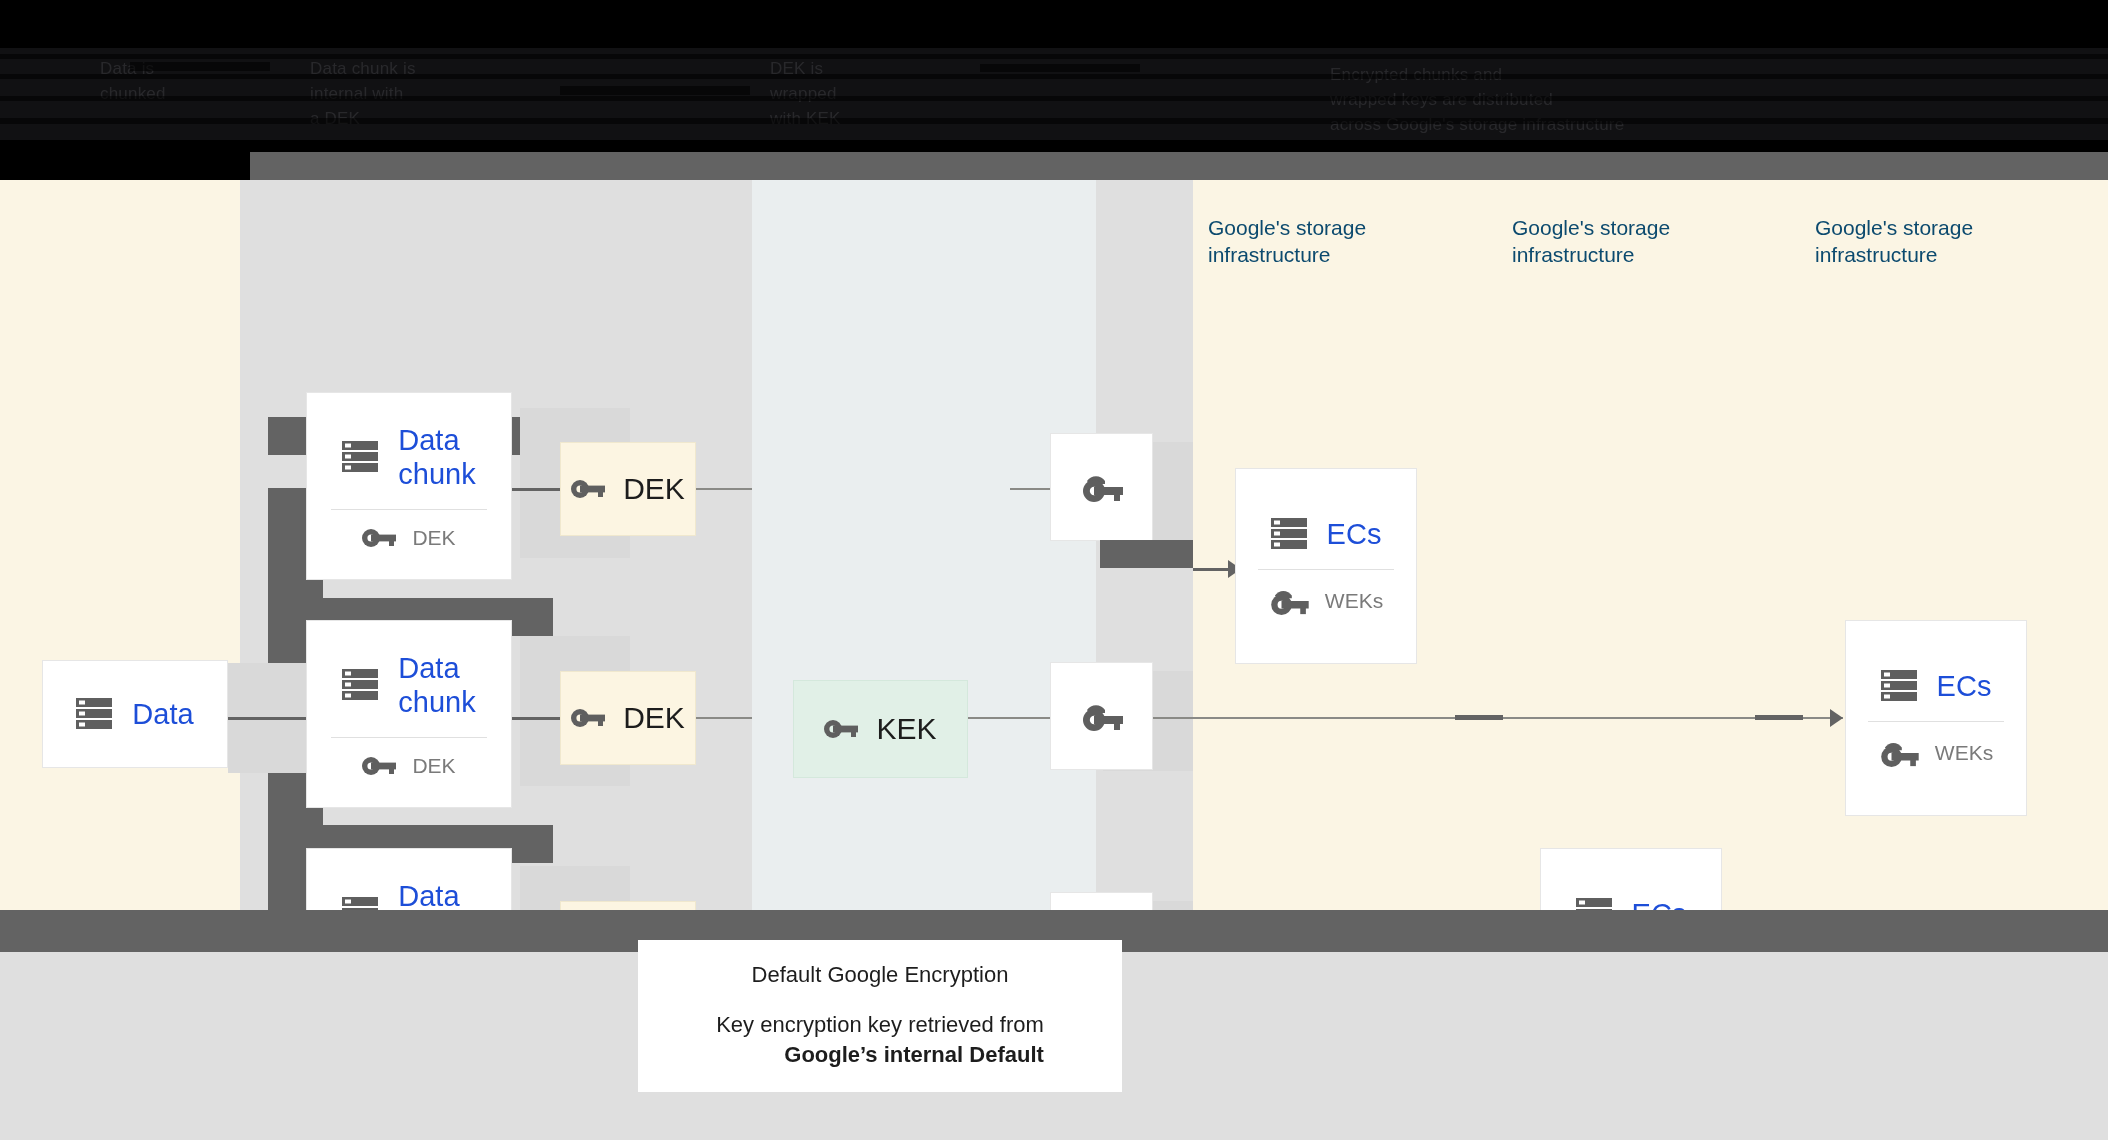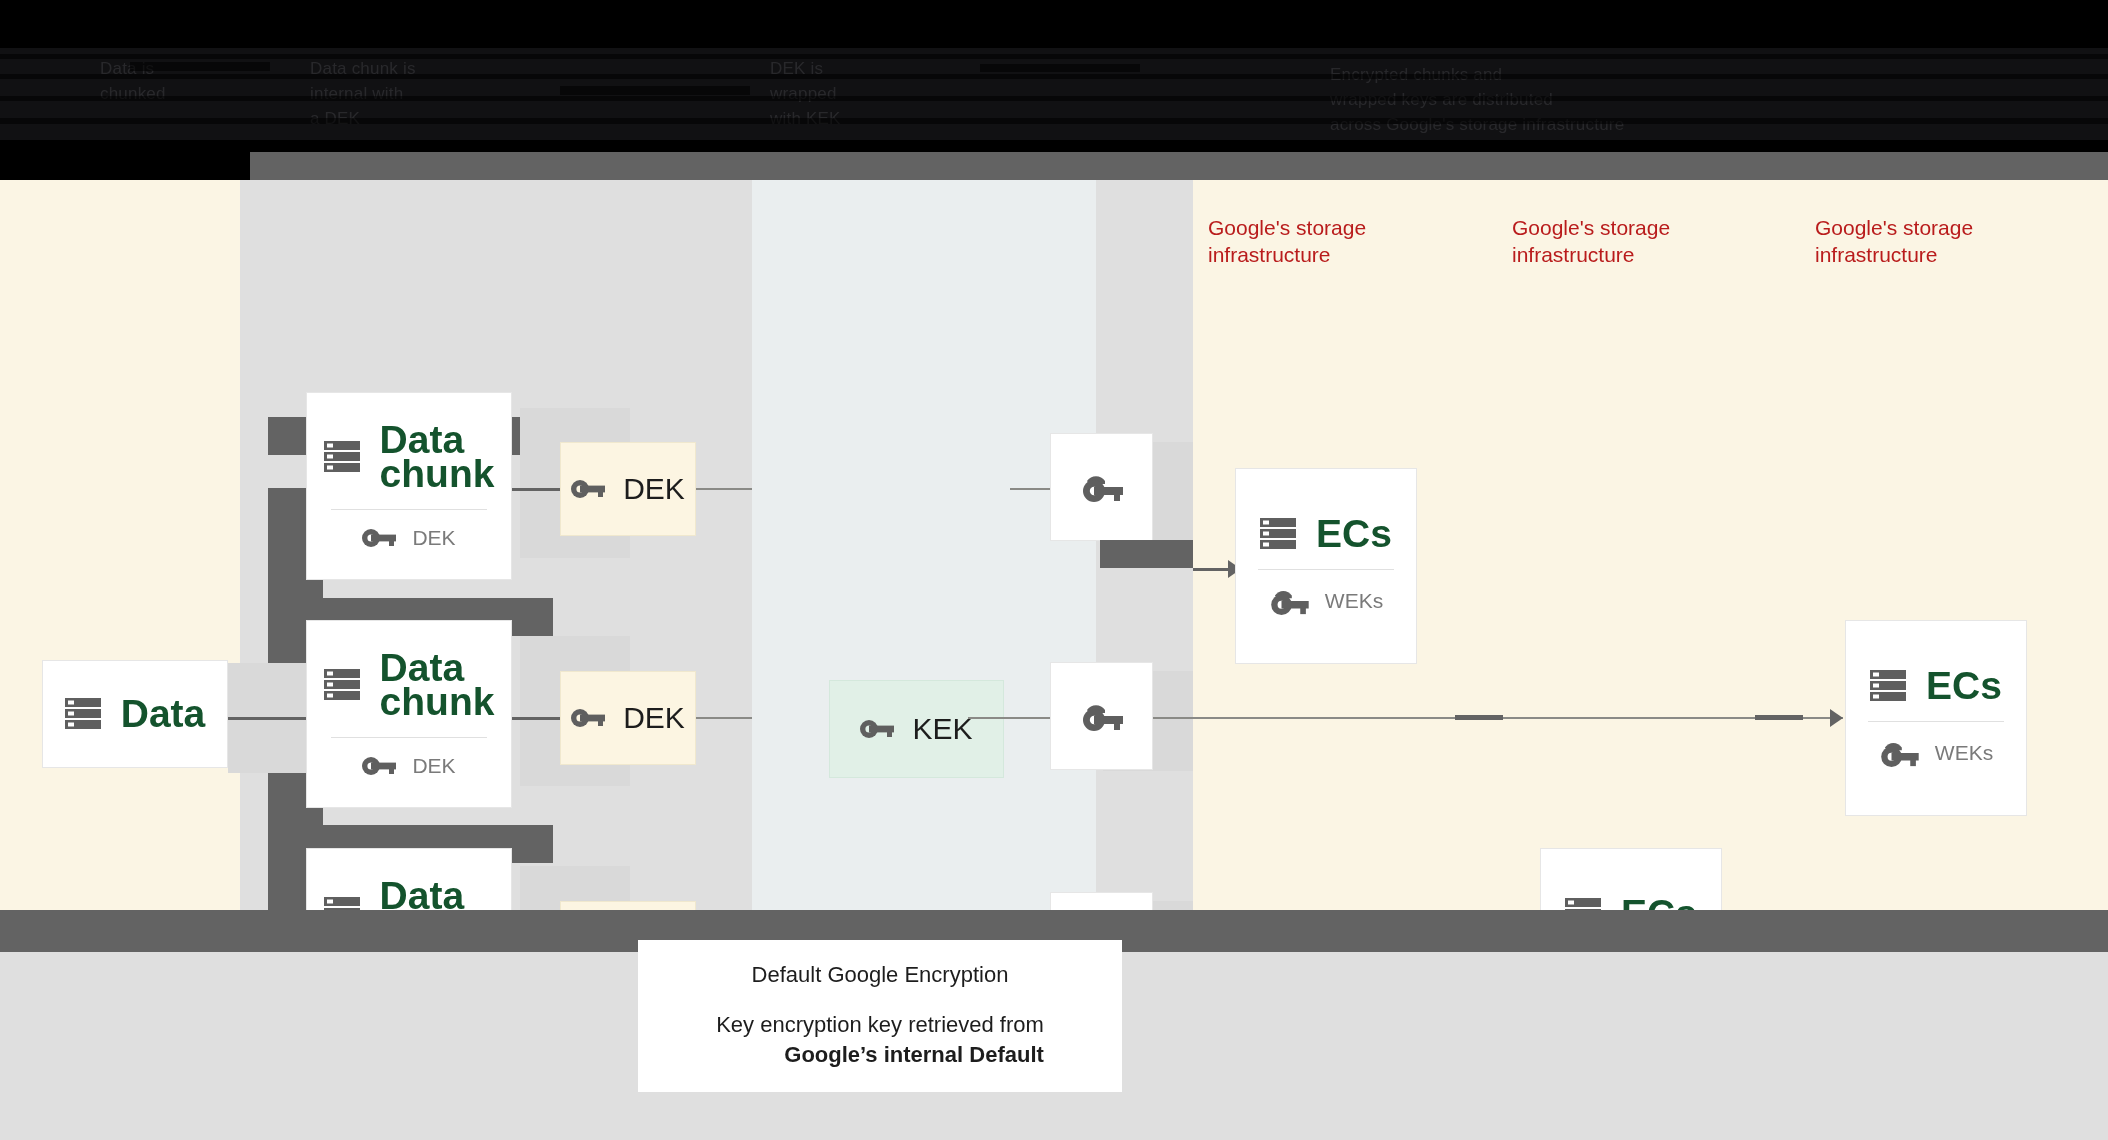--- a/index.html
+++ b/index.html
@@ -37,21 +37,21 @@
   
   .shadow { position:absolute; background:#D9D9D9; }
   .shadow-dark { position:absolute; background:#636363; }
 
   
   .card {
     position:absolute; background:#FFFFFF; border:1px solid #E6E6E6;
     display:flex; flex-direction:column; align-items:center; justify-content:center;
   }
   .card-top { display:flex; align-items:center; gap:20px; padding: 0 10px; }
-  .card-label { font-size:39px; color:#14532d; line-height:34px;font-weight:bold; }
+  .card-label { font-size:29px; color:#1d4ed8; line-height:34px; }
   .card-label.two { text-align:left; }
   .divider { width:76%; height:1px; background:#E0E0E0; margin:18px 0 0 0; }
   .card-bottom { display:flex; align-items:center; gap:16px; margin-top:16px; }
   .sub-label { font-size:21px; color:#7a7a7a; }
 
   .box-flat {
     position:absolute; display:flex; align-items:center; justify-content:center; gap:18px;
     border:1px solid #EDE6CE;
   }
   .box-flat.cream { background:#FCF5E2; border-color:#F0E8CE; }
@@ -67,21 +67,21 @@
   .hline { position:absolute; height:3px; background:#636363; }
   .hline.thin { background:#8a8a86; height:2px; }
   .arrowhead {
     position:absolute; width:0; height:0;
     border-top:9px solid transparent; border-bottom:9px solid transparent;
     border-left:13px solid #636363;
   }
 
   
   .coltitle {
-    position:absolute; font-size:21px; line-height:27px; color:#b91c1c; white-space:pre-line;
+    position:absolute; font-size:21px; line-height:27px; color:#0c4a6e; white-space:pre-line;
   }
 
   
   .botband { position:absolute; left:0; top:910px; width:2108px; height:42px; background:#636363; }
   .botarea { position:absolute; left:0; top:952px; width:2108px; height:188px; background:#DFDFDF; }
   .caption {
     position:absolute; left:638px; top:940px; width:484px; height:152px;
     background:#fff; display:flex; flex-direction:column; align-items:center; justify-content:center;
     gap:22px; padding:0 20px;
   }
@@ -279,21 +279,21 @@
             <rect x="27" y="11" width="5" height="8" fill="#5f5f5f"></rect>
         </svg>
       </span>
       <span class="t">DEK</span>
     </div>
 
     <div class="hline thin" style="left:696px; top:308px; width:56px;"></div>
     <div class="hline thin" style="left:696px; top:537px; width:56px;"></div>
     <div class="hline thin" style="left:696px; top:767px; width:56px;"></div>
 
-    <div class="box-flat mint" style="left:793px; top:500px; width:175px; height:98px;margin-left:36px;">
+    <div class="box-flat mint" style="left:793px; top:500px; width:175px; height:98px;">
       <span>
         <svg width="34" height="22" viewBox="0 0 34 22" aria-hidden="true">
           <circle cx="9" cy="11" r="9" fill="#5f5f5f"></circle>
             <circle cx="9" cy="11" r="3.6" fill="#E1F0E7"></circle>
           <rect x="9" y="7.6" width="25" height="6.8" fill="#5f5f5f"></rect>
             <rect x="27" y="11" width="5" height="8" fill="#5f5f5f"></rect>
         </svg>
       </span>
       <span class="t">KEK</span>
     </div>

